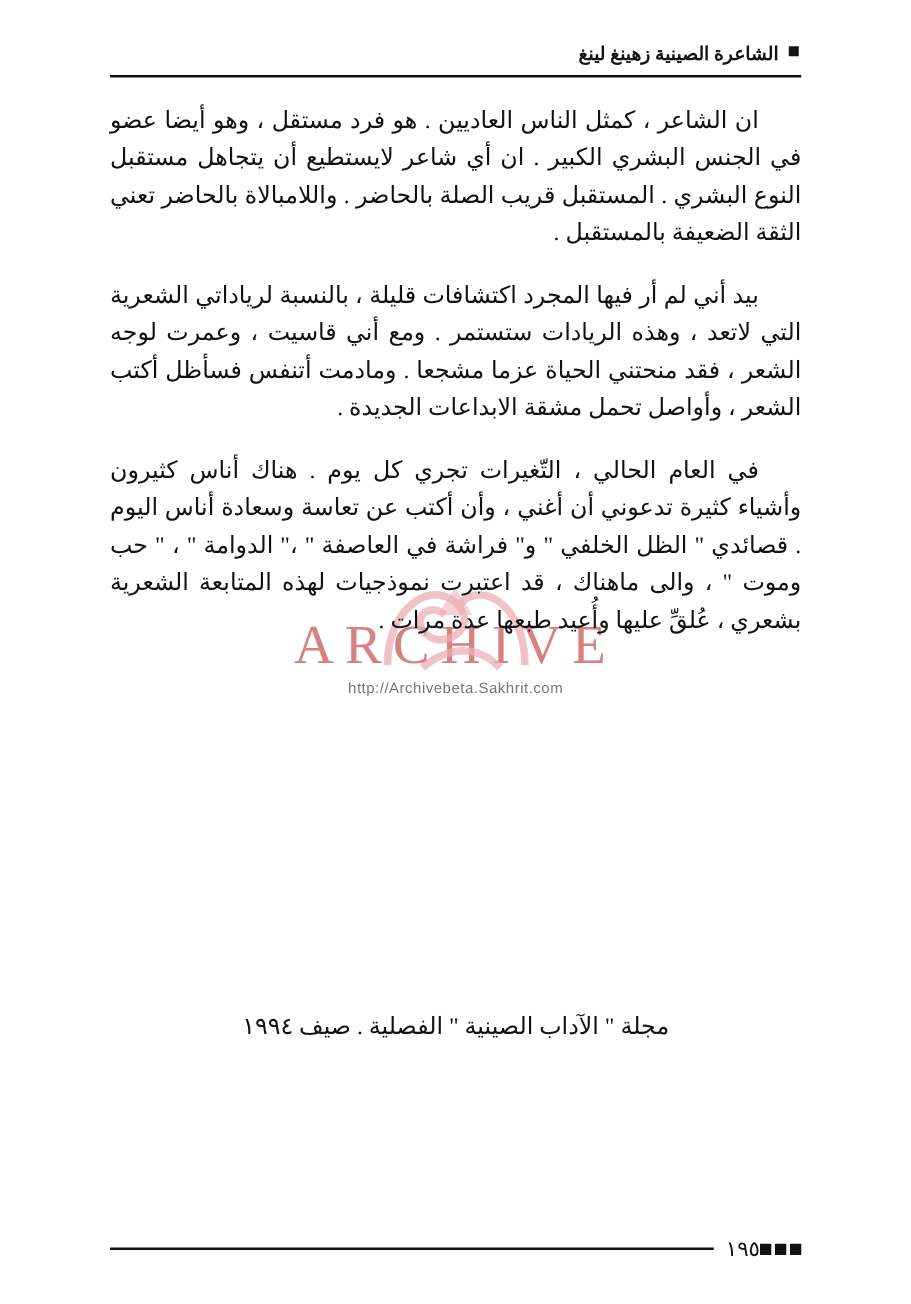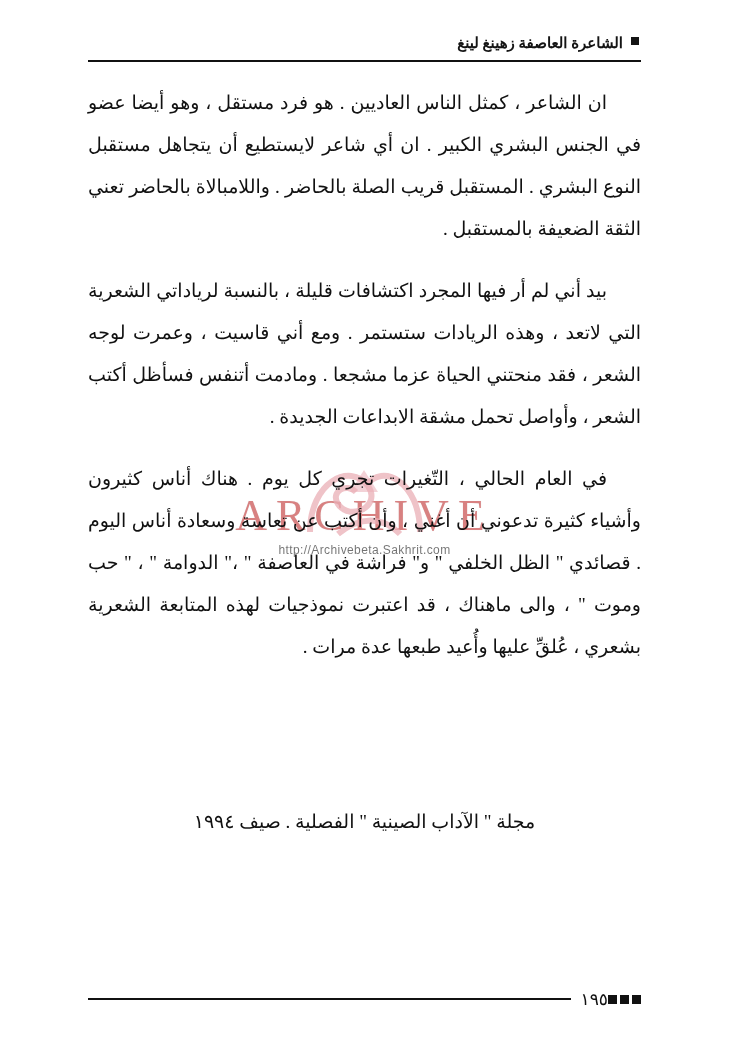--- a/index.html
+++ b/index.html
@@ -64,21 +64,21 @@
   .content {
     position: absolute;
     top: 78px;
     right: 88px;
     left: 88px;
     width: 553px;
   }
   p.para {
     margin: 0 0 20px 0;
     font-size: 19px;
-    line-height: 42px;
+    line-height: 30px;
     text-align: justify;
     text-justify: inter-word;
     color: #111;
   }
   p.para:first-child {
     margin-top: 4px;
   }
   .indent {
     display: inline-block;
     width: 34px;
@@ -177,21 +177,21 @@
     letter-spacing: 0.4px;
   }
 </style>
 </head>
 <body>
 
 <div class="page">
 
   <div class="header">
     <span class="header-bullet"></span>
-    <span class="header-title">الشاعرة العاصفة زهينغ لينغ</span>
+    <span class="header-title">الشاعرة الصينية زهينغ لينغ</span>
   </div>
   <div class="header-rule"></div>
 
   <div class="watermark">
     <div class="wm-mark">
       <svg class="swirl" width="150" height="90" viewBox="0 0 150 90" xmlns="http://www.w3.org/2000/svg">
         <g fill="none" stroke="#d96c7a" stroke-width="6" opacity="0.75">
           <path d="M20 80 C 20 30, 60 10, 78 34 C 92 54, 60 70, 48 52 C 40 40, 56 30, 66 40"></path>
           <path d="M130 80 C 130 30, 92 10, 76 34"></path>
           <path d="M48 82 C 70 64, 92 64, 110 82"></path>

